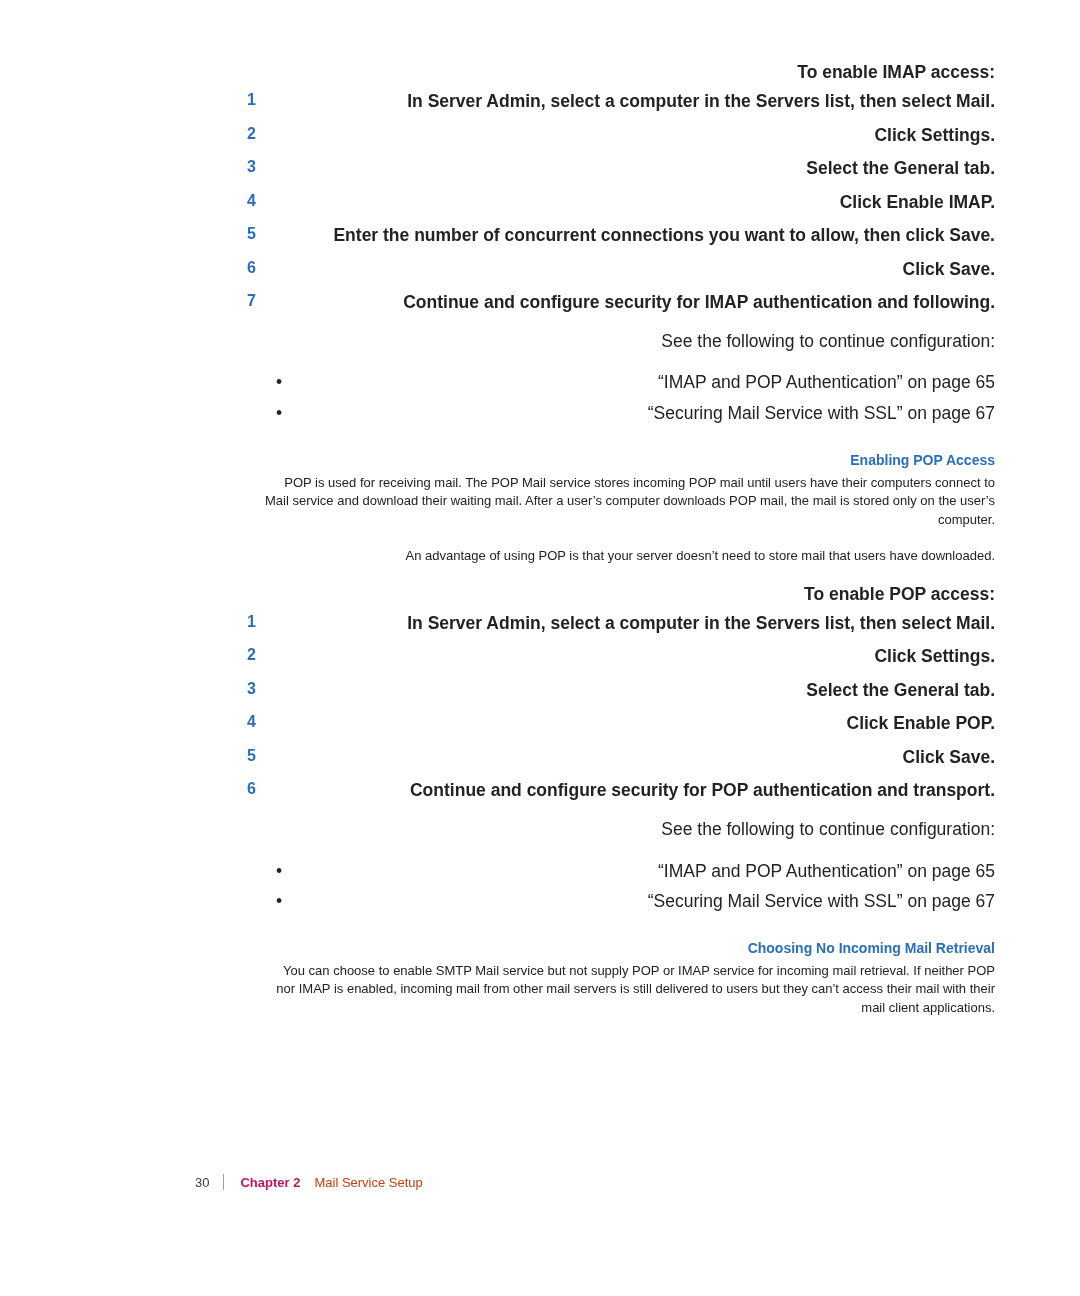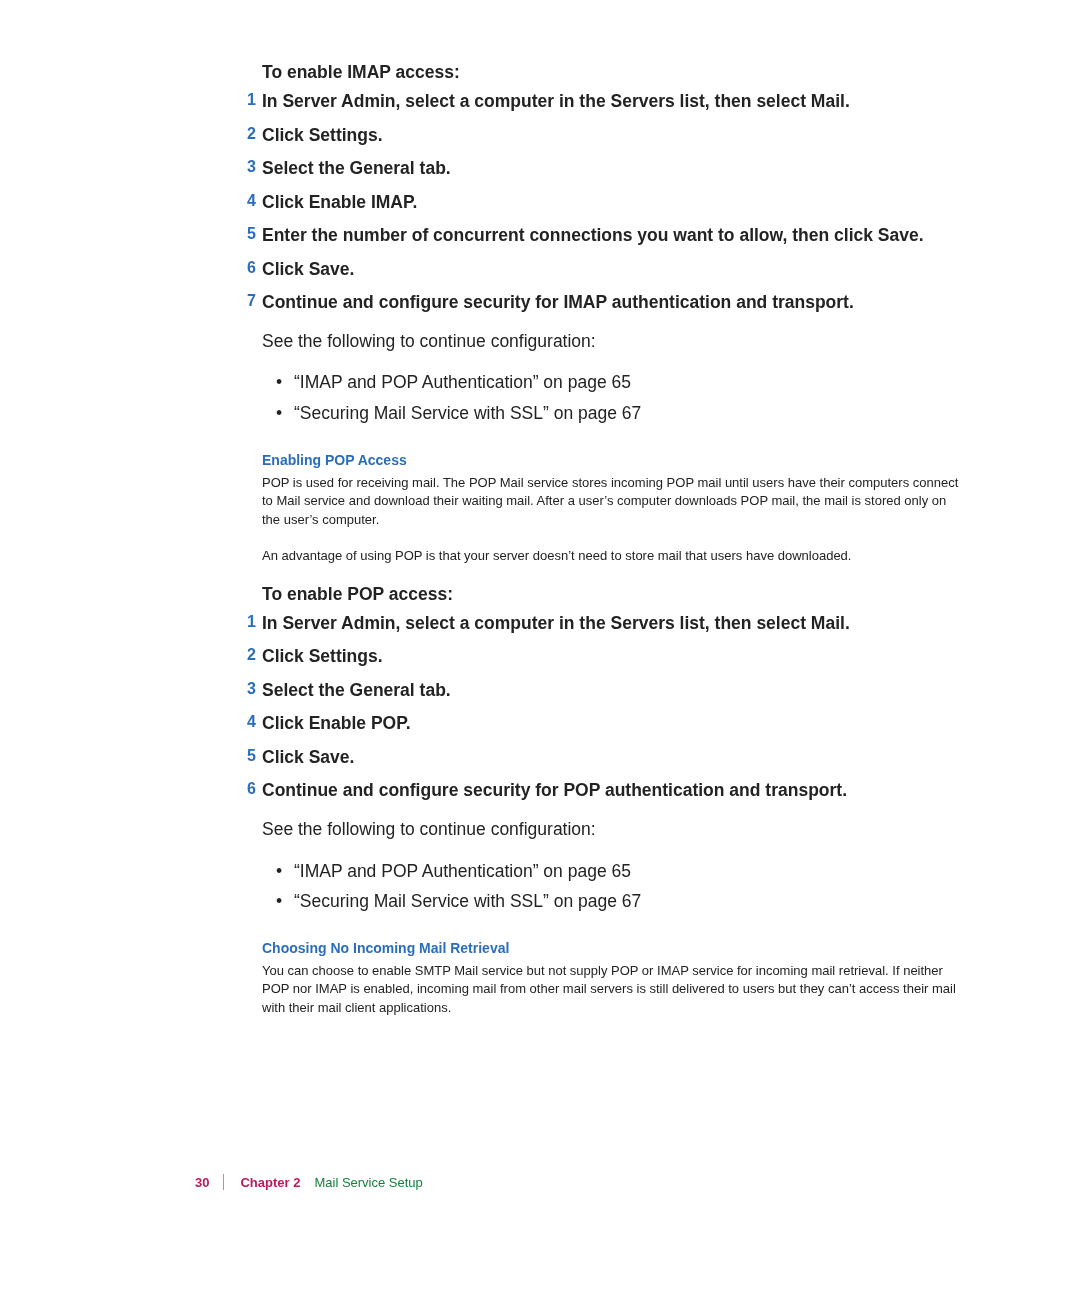--- a/index.html
+++ b/index.html
@@ -6,22 +6,23 @@
   body {
     margin: 0;
     background: #fff;
     font-family: "Myriad Pro", "Segoe UI", "Helvetica Neue", Arial, sans-serif;
     color: #232323;
     width: 1080px;
     height: 1296px;
     position: relative;
   }
   .page {
-    padding: 62px 120px 0 262px;
+    padding: 62px 85px 0 262px;
     box-sizing: border-box;
+    text-align: right;
   }
   .section-title {
     font-weight: 600;
     font-size: 17.5px;
     margin-bottom: 6px;
   }
   .blue-heading {
     color: #2a6ebb;
     font-weight: 600;
     font-size: 14px;
@@ -85,54 +86,54 @@
   }
   .footer {
     position: absolute;
     left: 195px;
     bottom: 106px;
     display: flex;
     align-items: center;
     font-size: 13px;
   }
   .footer .pageno {
-    font-weight: 700;
-    color: #be185d;
+    font-weight: 400;
+    color: #404040;
   }
   .footer .divider {
     display: inline-block;
     width: 1px;
     height: 16px;
     background: #9aa0a6;
     margin: 0 16px 0 14px;
     vertical-align: middle;
   }
   .footer .chapter {
     font-weight: 600;
     color: #be185d;
     margin-right: 14px;
   }
   .footer .chtitle {
-    color: #15803d;
+    color: #c2410c;
   }
 </style>
 </head>
 <body>
 
 <div class="page">
 
   <div class="section-title">To enable IMAP access:</div>
   <ol class="steps">
     <li>In Server Admin, select a computer in the Servers list, then select Mail.</li>
     <li>Click Settings.</li>
     <li>Select the General tab.</li>
     <li>Click Enable IMAP.</li>
     <li>Enter the number of concurrent connections you want to allow, then click Save.</li>
     <li>Click Save.</li>
-    <li>Continue and configure security for IMAP authentication and transport.</li>
+    <li>Continue and configure security for IMAP authentication and following.</li>
   </ol>
   <div class="continue">See the following to continue configuration:</div>
   <ul class="bullets">
     <li>“IMAP and POP Authentication” on page 65</li>
     <li>“Securing Mail Service with SSL” on page 67</li>
   </ul>
 
   <div class="blue-heading">Enabling POP Access</div>
   <p class="body-p">POP is used for receiving mail. The POP Mail service stores incoming POP mail until users have their computers connect to Mail service and download their waiting mail. After a user’s computer downloads POP mail, the mail is stored only on the user’s computer.</p>
   <p class="body-p">An advantage of using POP is that your server doesn’t need to store mail that users have downloaded.</p>

